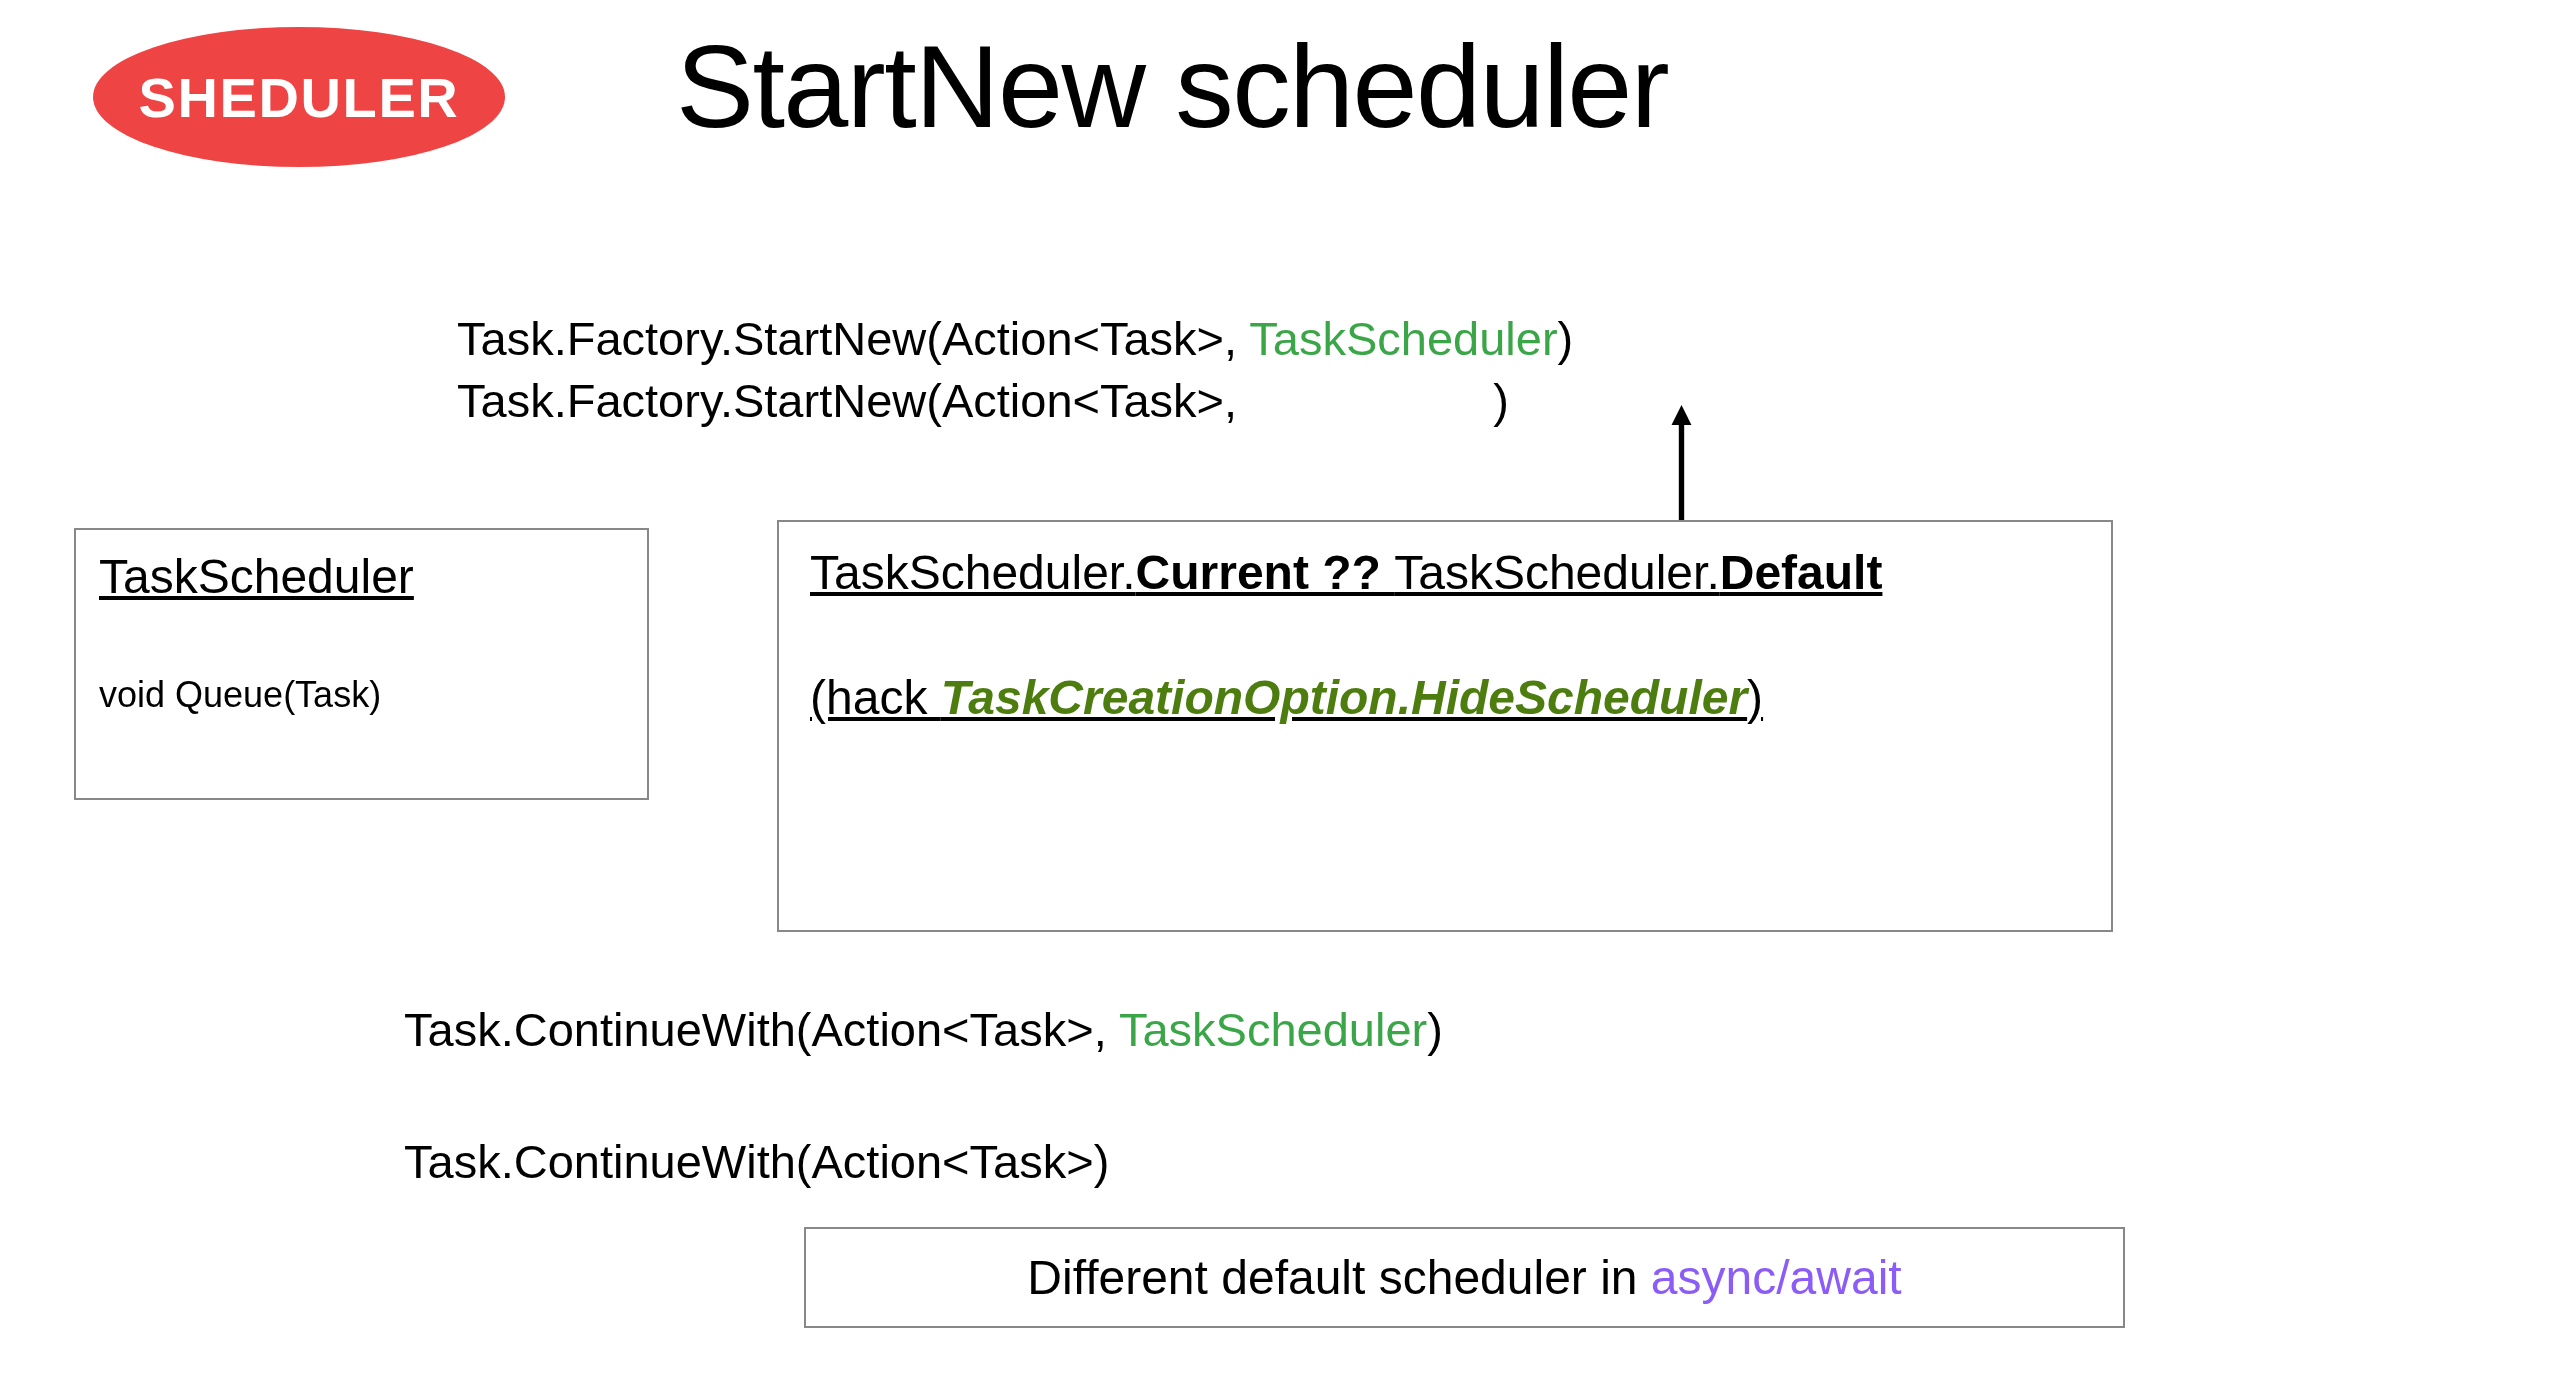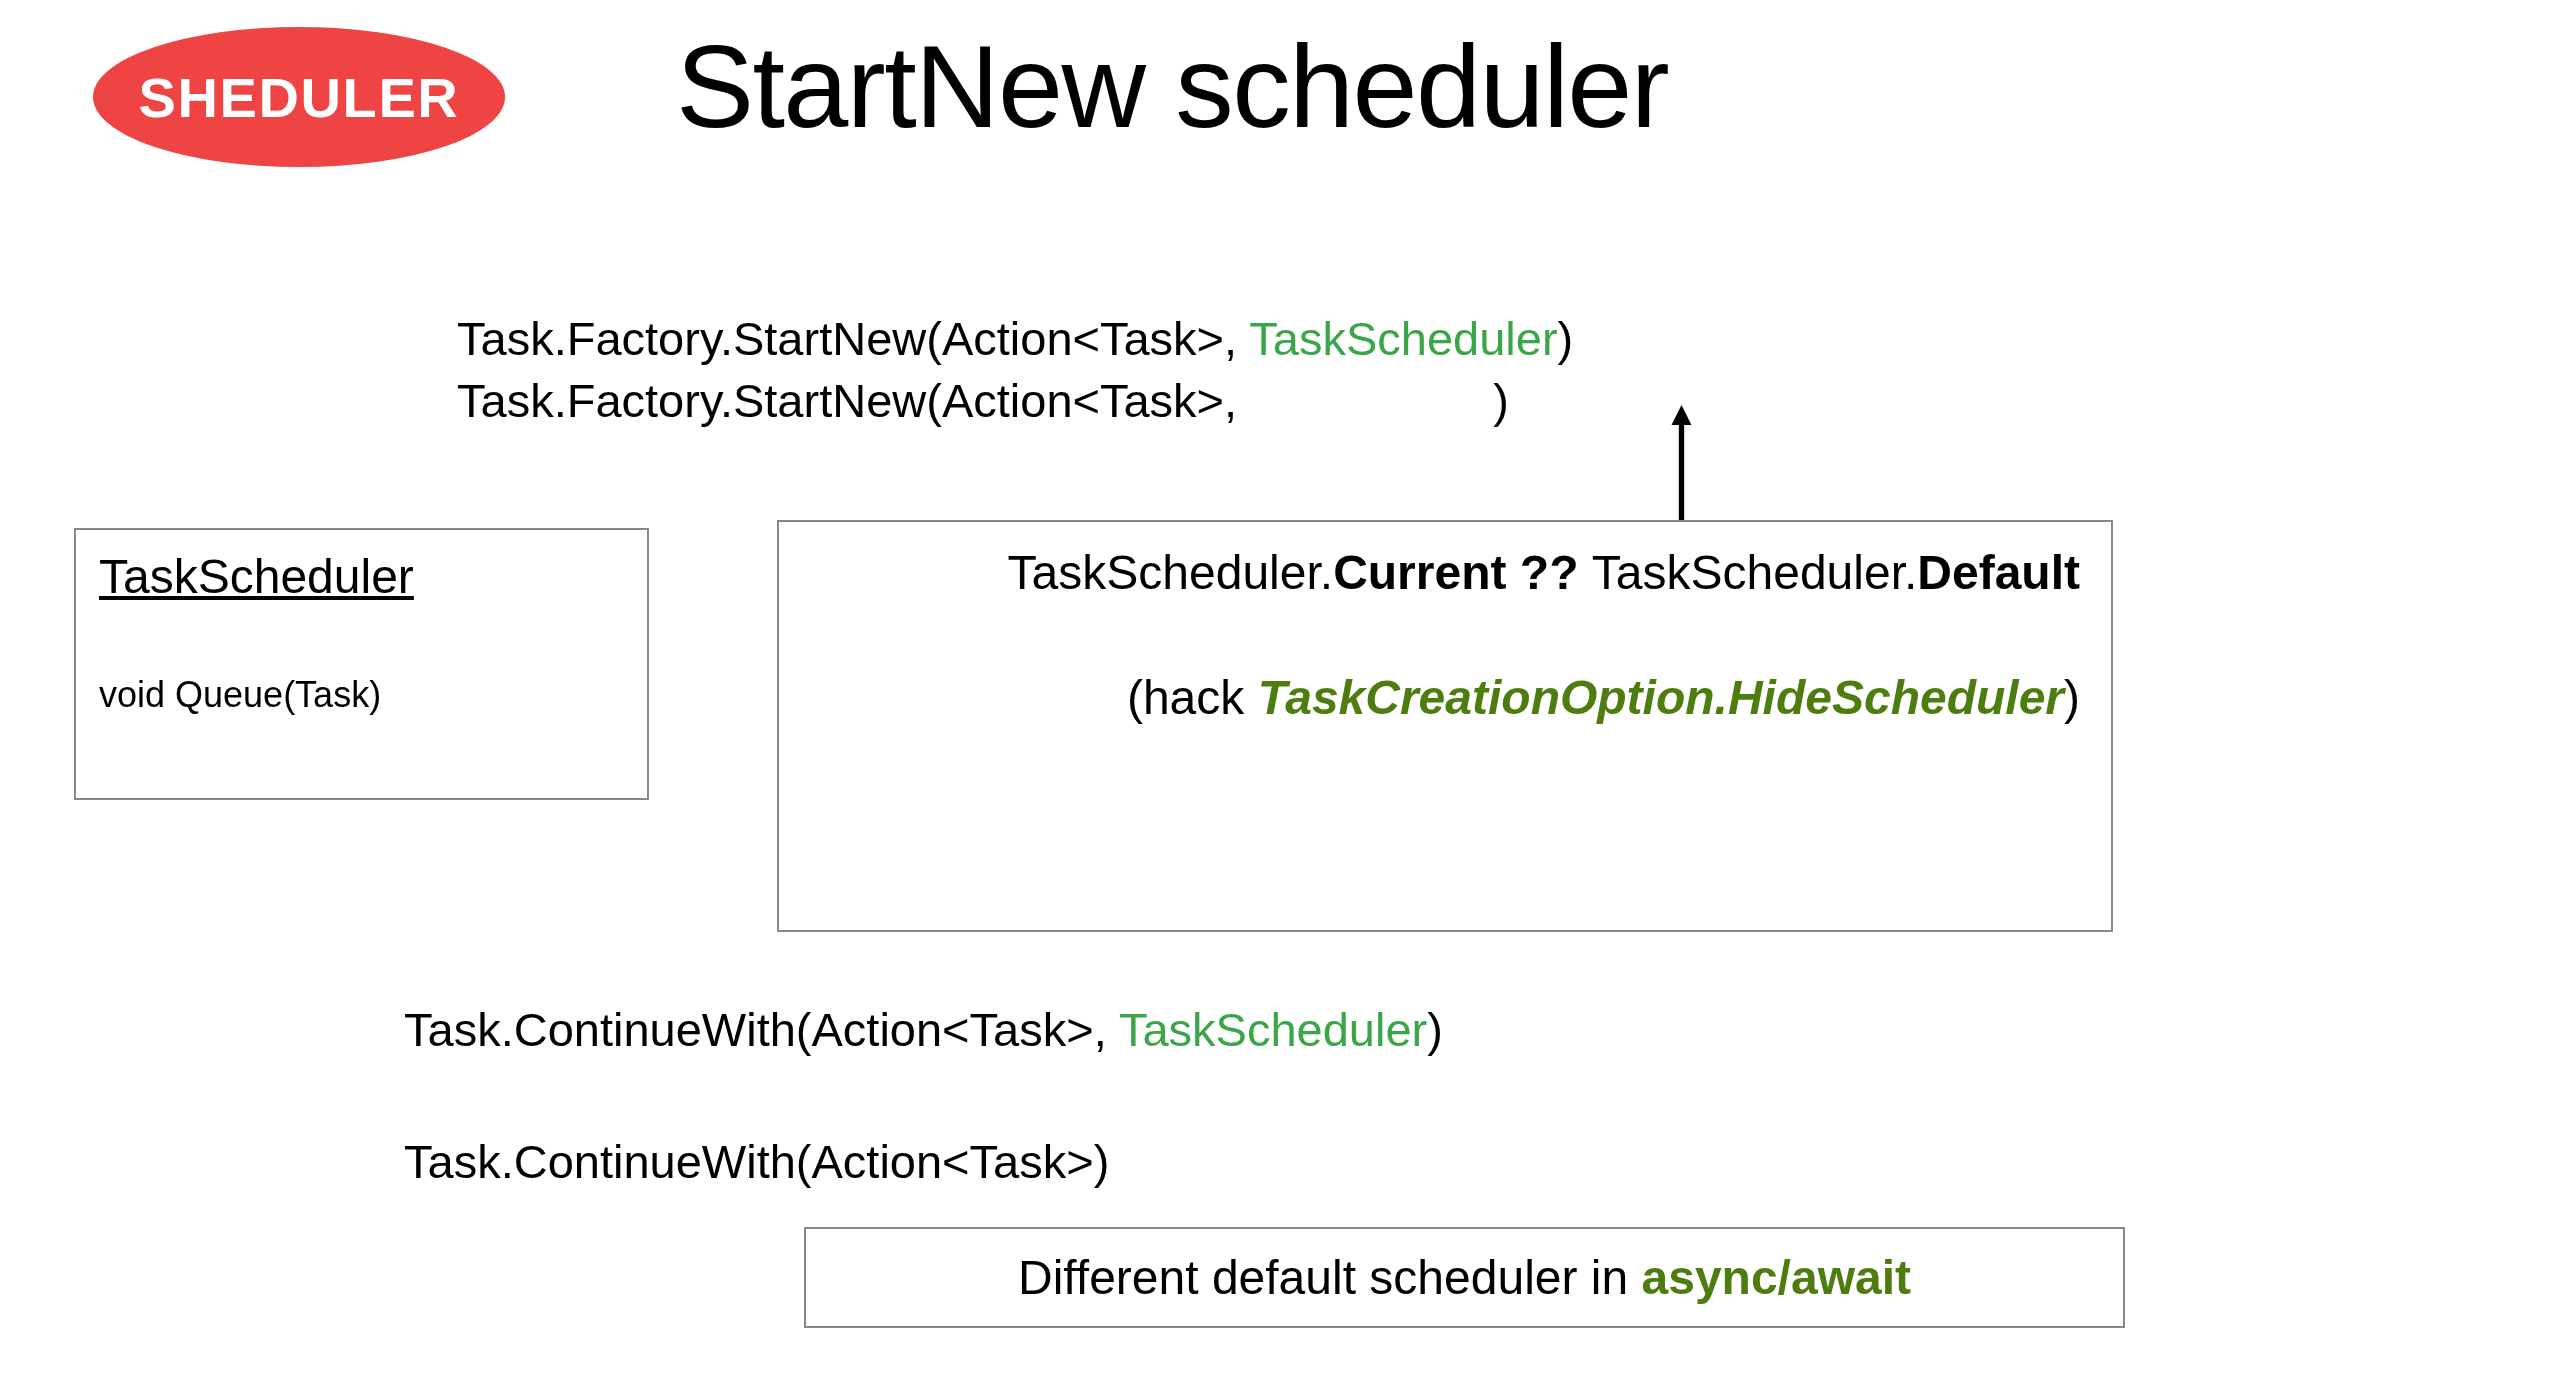--- a/index.html
+++ b/index.html
@@ -38,21 +38,21 @@
   .code-line {
     position: absolute;
     font-size: 47px;
     font-weight: 400;
     white-space: nowrap;
   }
   .code-line-1 { left: 457px; top: 311px; }
   .code-line-2 { left: 457px; top: 373px; }
   .green { color: #3aa648; }
   .orange { color: #4d7c0f; font-style: italic; font-weight: 700; }
-  .blue { color: #4d7c0f; font-weight: 700; }
+  .blue { color: #8b5cf6; font-weight: 400; }
   .bold { font-weight: 700; }
   .underline { text-decoration: underline; }
 
   .box {
     position: absolute;
     border: 2.3px solid #888;
     background: #fff;
   }
   .box-left {
     left: 74px;
@@ -67,21 +67,22 @@
   .box-left .bl-method {
     font-size: 36px;
     margin-top: 70px;
   }
   .box-mid {
     left: 777px;
     top: 520px;
     width: 1336px;
     height: 412px;
     padding: 23px 31px;
-    text-align: right;
+    text-align: left;
+    text-decoration: underline;
   }
   .box-mid .bm-line1 { font-size: 48px; }
   .box-mid .bm-line2 { font-size: 48px; margin-top: 4.7px; }
   .box-mid .bm-line3 { font-size: 48px; margin-top: 70px; }
 
   .arrow {
     position: absolute;
     left: 1670px;
     top: 404px;
     width: 23px;

